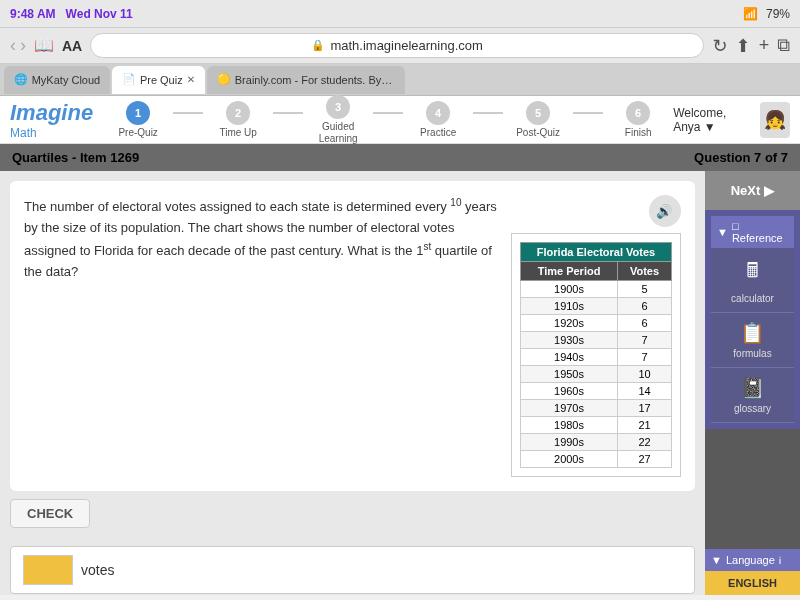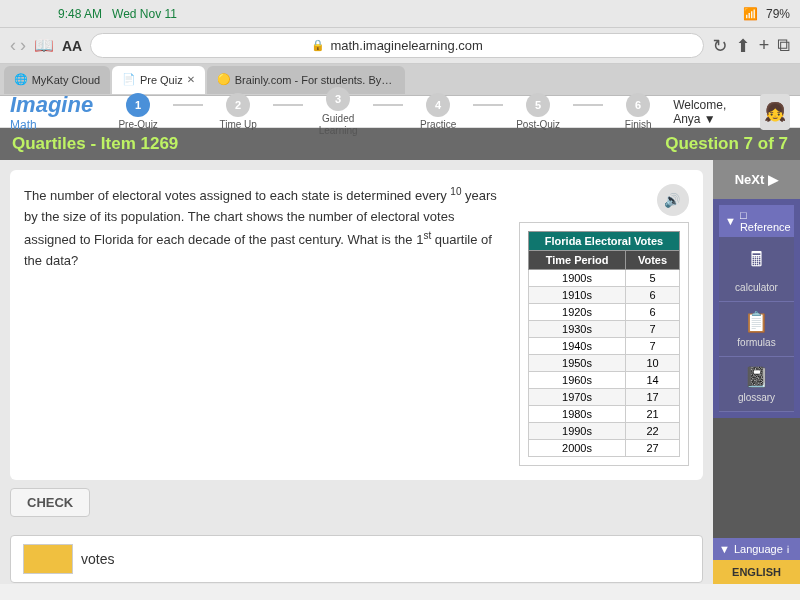--- a/index.html
+++ b/index.html
@@ -10,21 +10,21 @@
 
     .browser-bar-top {
       background: #e8e8e8;
       padding: 4px 10px;
       display: flex;
       align-items: center;
       justify-content: space-between;
       height: 28px;
       border-bottom: 1px solid #ccc;
     }
-    .system-left { font-size: 12px; color: #15803d; font-weight: normal; margin-left: 48px; }
+    .system-left { font-size: 12px; color: #6d28d9; font-weight: bold; }
     .system-right { font-size: 12px; color: #333; display: flex; gap: 8px; align-items: center; }
 
     
     .tabs-bar {
       background: #d0d0d0;
       display: flex;
       align-items: center;
       height: 32px;
       padding: 0 4px;
       gap: 2px;
@@ -76,21 +76,21 @@
     }
     .right-icons { display: flex; gap: 8px; align-items: center; }
     .icon-btn { background: none; border: none; font-size: 18px; color: #555; cursor: pointer; }
 
     
     .app-header {
       background: white;
       display: flex;
       align-items: center;
       padding: 4px 10px;
-      height: 32px;
+      height: 48px;
       border-bottom: 1px solid #ddd;
     }
     .logo-area { margin-right: 10px; }
     .logo-imagine { font-size: 22px; font-weight: bold; color: #4a90d9; font-style: italic; }
     .logo-math { font-size: 12px; color: #4a90d9; }
     .progress-steps {
       display: flex;
       align-items: center;
       flex: 1;
       justify-content: center;
@@ -138,26 +138,26 @@
       overflow: hidden;
       display: flex;
       align-items: center;
       justify-content: center;
       font-size: 18px;
     }
 
     
     .question-bar {
       background: #6a6a6a;
-      color: #bef264;
+      color: #000000;
       display: flex;
       justify-content: space-between;
       align-items: center;
       padding: 6px 12px;
-      font-size: 17px;
+      font-size: 13px;
       font-weight: bold;
     }
 
     
     .main-content {
       display: flex;
       height: calc(600px - 28px - 36px - 32px - 48px - 32px);
       background: #e8e8e8;
     }
 
@@ -259,21 +259,21 @@
       background: white;
       border-radius: 4px;
       border: 1px solid #ccc;
       padding: 8px 12px;
       gap: 8px;
       width: 100%;
     }
 
     
     .right-sidebar {
-      width: 87px;
+      width: 95px;
       background: #5a5a5a;
       display: flex;
       flex-direction: column;
       justify-content: flex-end;
     }
     .next-btn {
       background: #8b8b8b;
       color: white;
       border: none;
       padding: 12px 8px;

